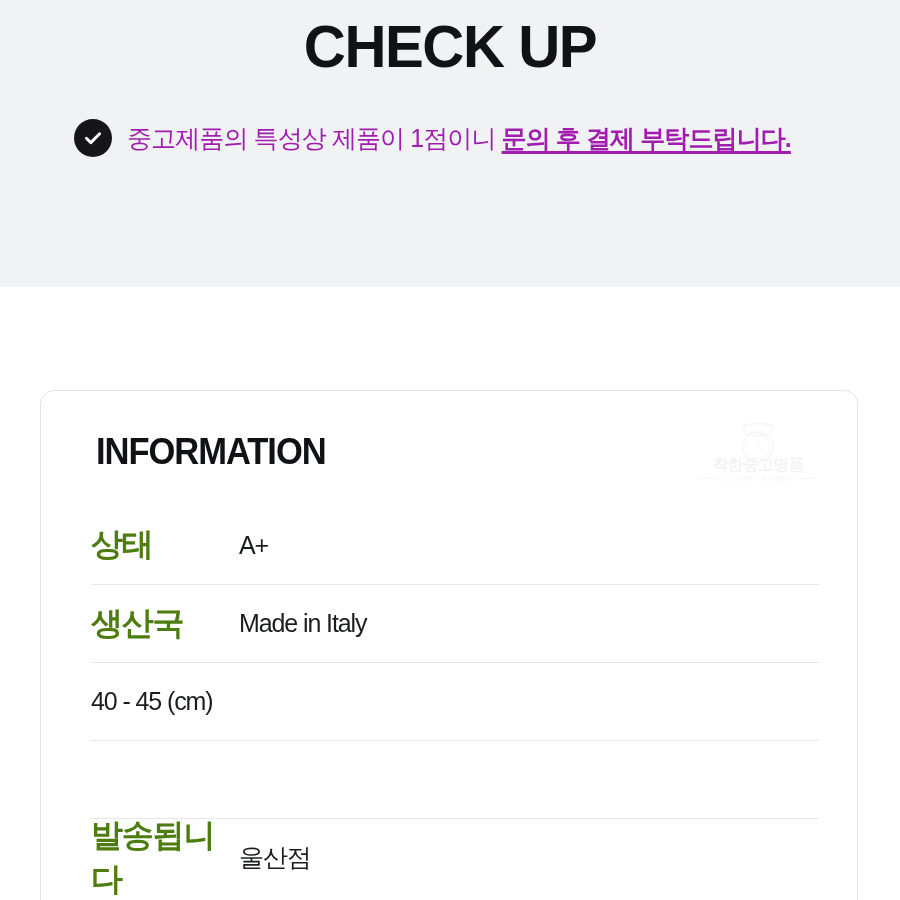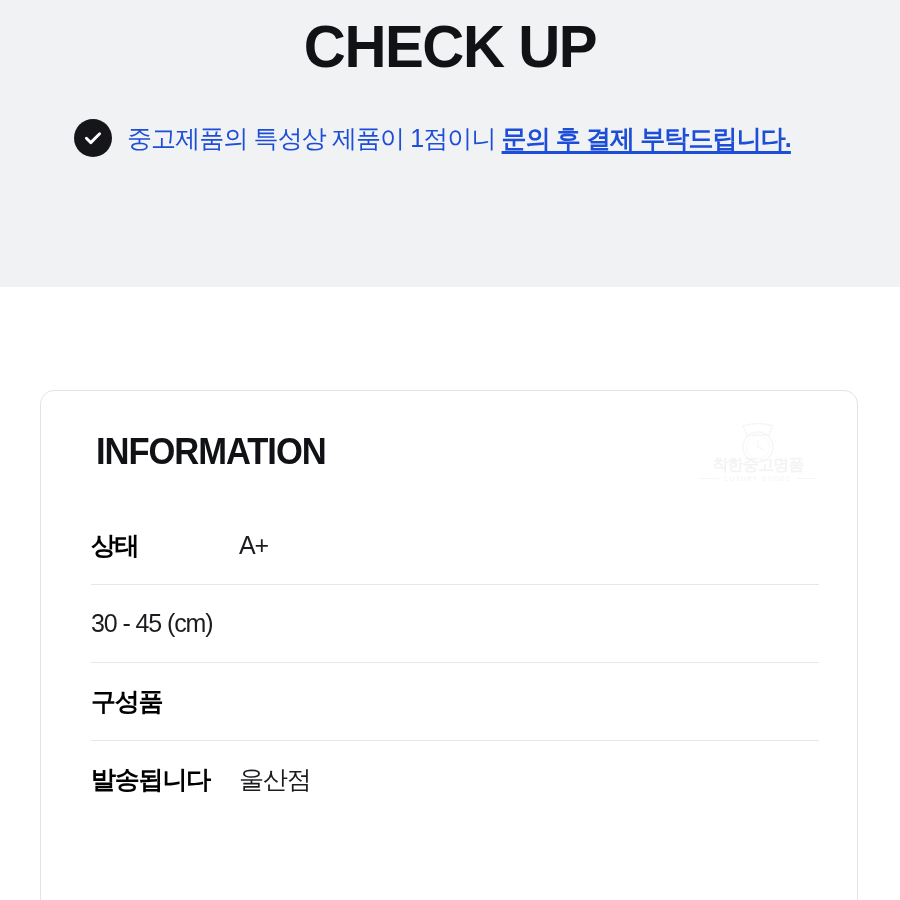--- a/index.html
+++ b/index.html
@@ -68,21 +68,21 @@
   .check-icon svg {
     position: absolute;
     left: 9px;
     top: 9px;
   }
 
   .check-text {
     margin-left: 15px;
     font-size: 25px;
     line-height: 40px;
-    color: #1d4ed8;
+    color: #a21caf;
     letter-spacing: -0.9px;
     white-space: nowrap;
   }
 
   .check-text .em {
     font-weight: 700;
     text-decoration: underline;
     text-underline-offset: 4px;
     text-decoration-thickness: 2.5px;
   }
@@ -178,23 +178,23 @@
   .info-row {
     height: 78px;
     display: flex;
     align-items: center;
     border-top: 1.5px solid #e6e7e9;
   }
   .info-row:first-child { border-top: none; }
 
   .info-label {
     flex: 0 0 148px;
-    font-size: 25px;
-    font-weight: 700;
-    color: #000000;
+    font-size: 32px;
+    font-weight: 700;
+    color: #4d7c0f;
     letter-spacing: -1.2px;
   }
 
   .info-value {
     flex: 1 1 auto;
     font-size: 25px;
     font-weight: 400;
     color: #1b1c1f;
     letter-spacing: -1.1px;
     white-space: nowrap;
@@ -244,27 +244,30 @@
     <div class="wm-sub">LUXURY GOODS</div>
   </div>
 
   <div class="info-table">
 
     <div class="info-row">
       <div class="info-label">상태</div>
       <div class="info-value">A+</div>
     </div>
 
-
-    <div class="info-row">
-      <div class="info-value">30 - 45 (cm)</div>
-    </div>
-
-    <div class="info-row">
-      <div class="info-label">구성품</div>
+    <div class="info-row">
+      <div class="info-label">생산국</div>
+      <div class="info-value">Made in Italy</div>
+    </div>
+
+    <div class="info-row">
+      <div class="info-value">40 - 45 (cm)</div>
+    </div>
+
+    <div class="info-row">
     </div>
 
     <div class="info-row">
       <div class="info-label">발송됩니다</div>
       <div class="info-value">울산점</div>
     </div>
 
   </div>
 </div>
 

